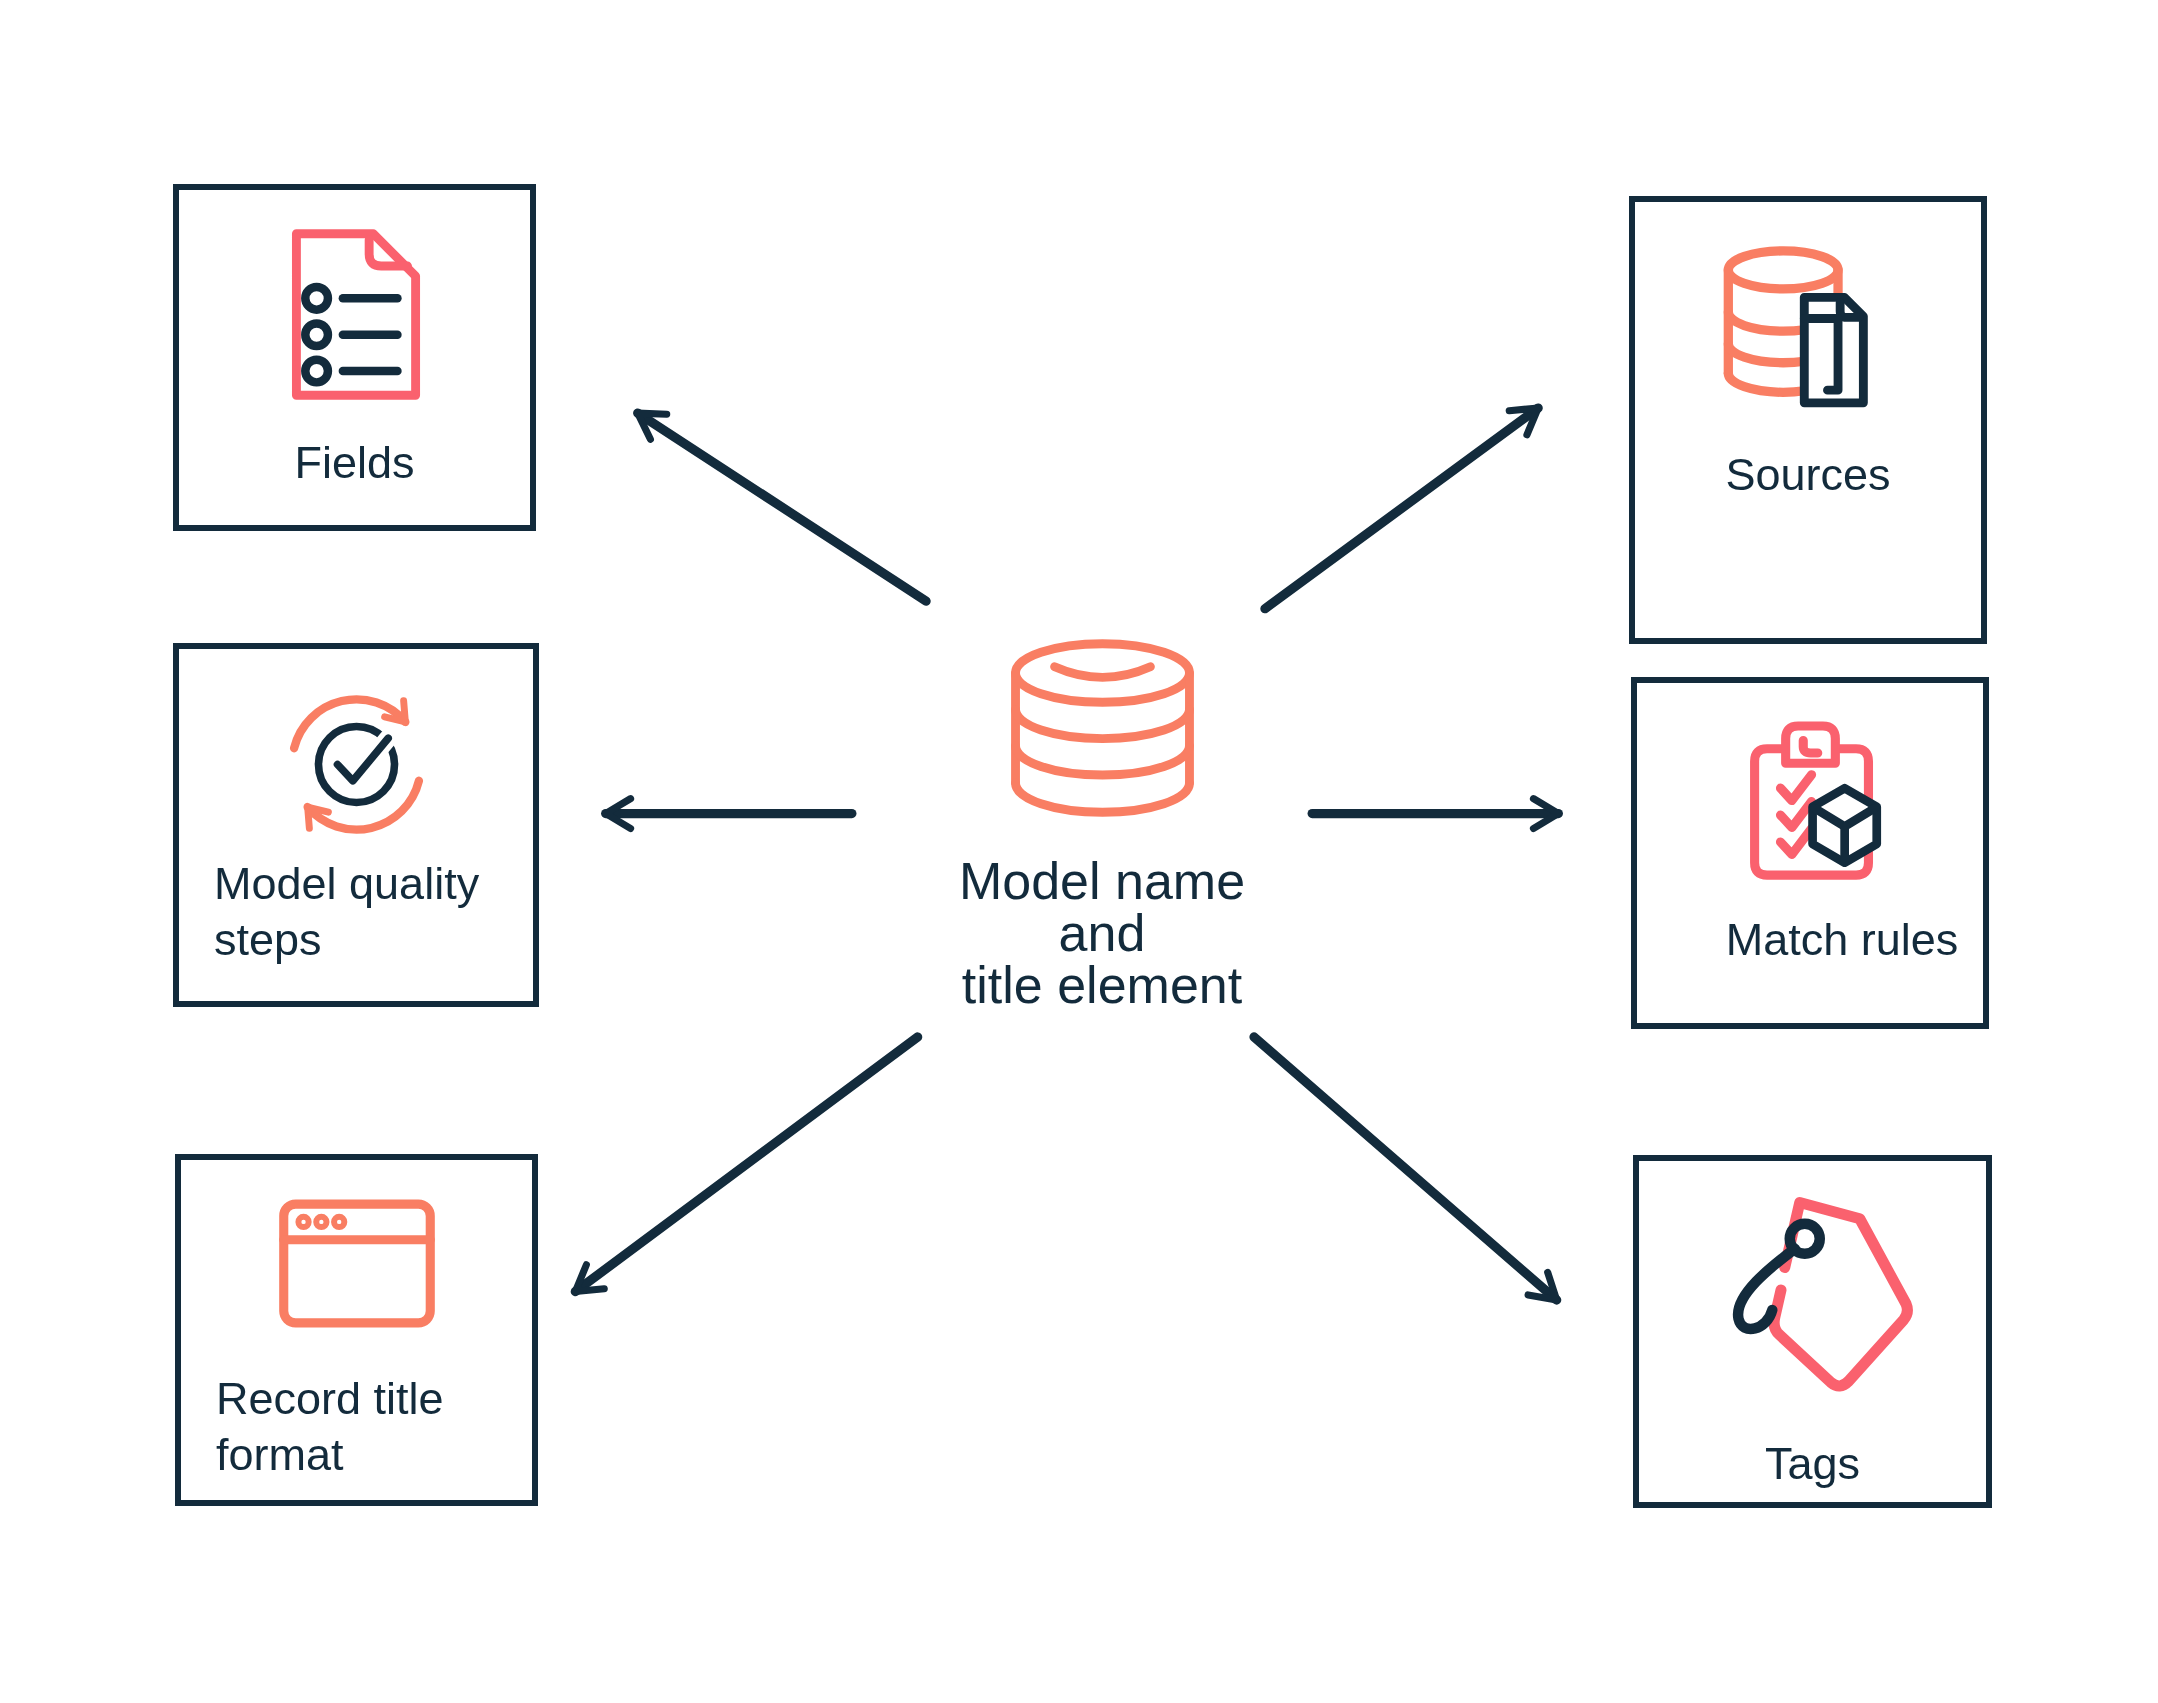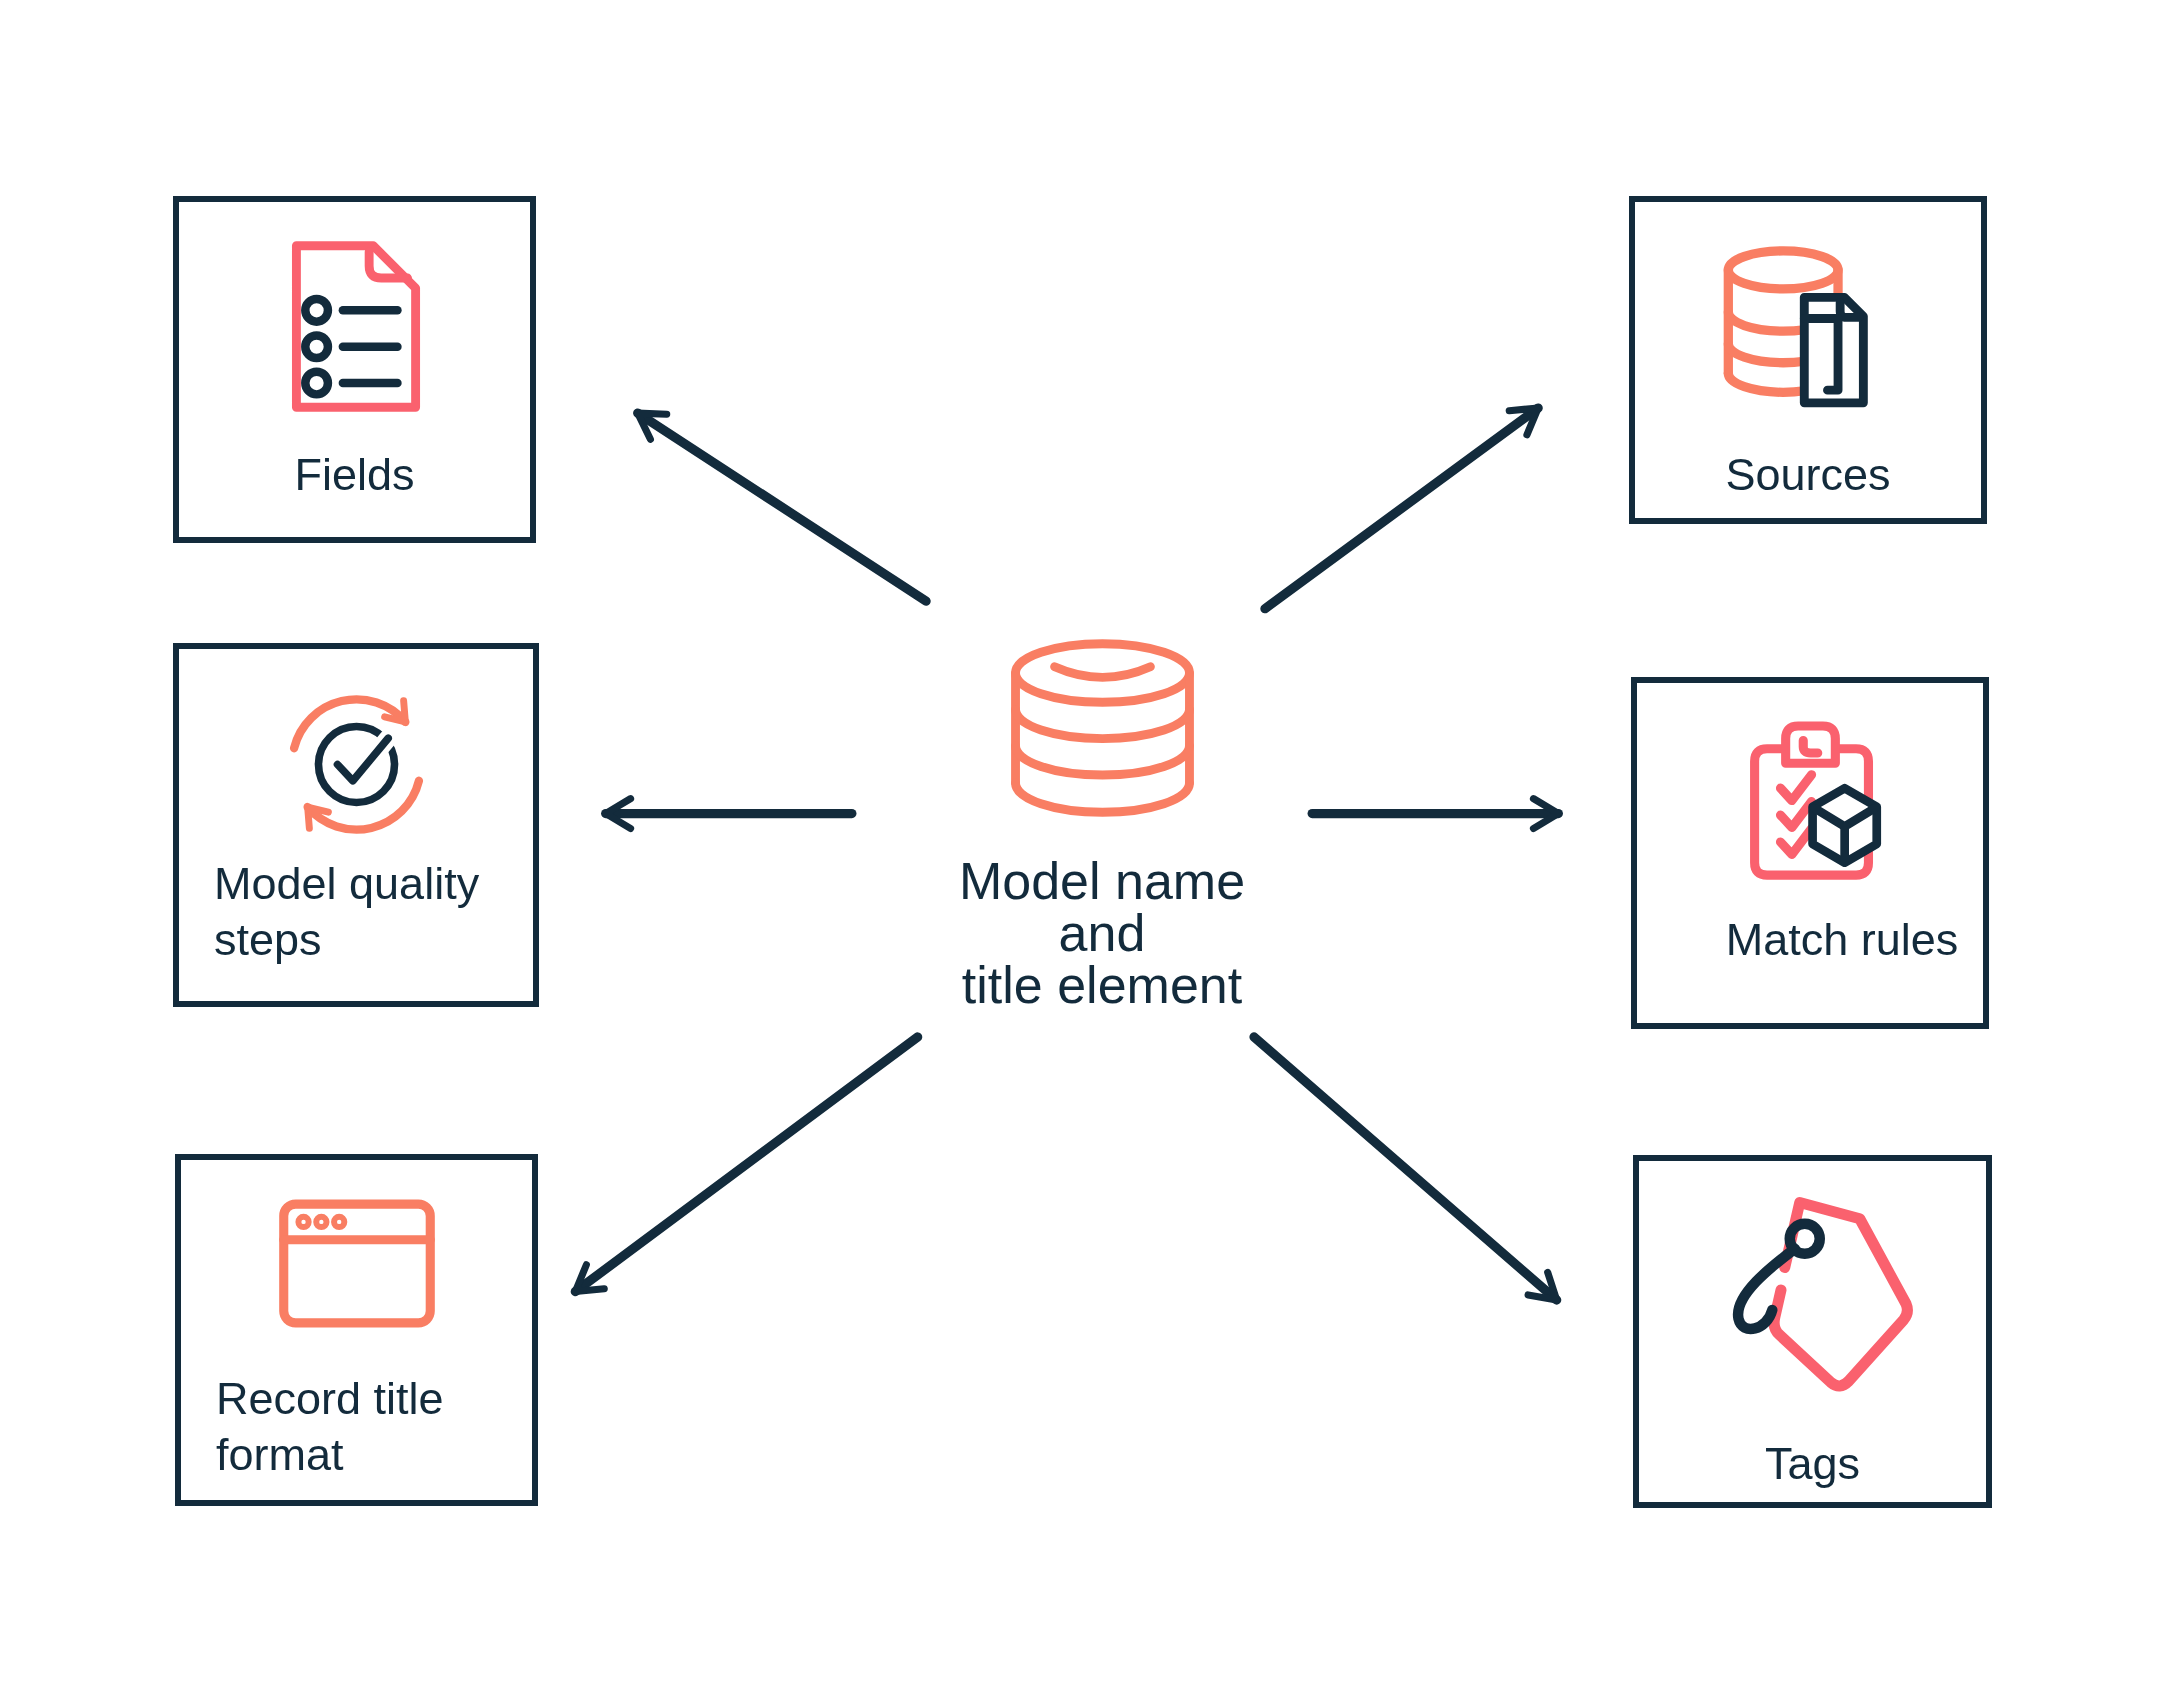--- a/index.html
+++ b/index.html
@@ -80,21 +80,21 @@
         <path d="M 11 70 A 49 16.5 0 0 0 109 70"></path>
       </g>
     </svg>
     <div class="center-label">
       <div>Model name</div>
       <div>and</div>
       <div>title element</div>
     </div>
   </div>
 
-  <div class="node-box" style="left:173px;top:196px;width:363px;height:347px;">
+  <div class="node-box" style="left:173px;top:184px;width:363px;height:347px;">
     <svg width="202" height="211" viewBox="0 0 100 100" style="margin-top:18.6px;">
       <g class="fn st-pink rc" stroke-width="4.4">
         <path d="M 21 10 L 59 10 L 80 31 L 80 90 L 21 90 Z"></path>
         <path d="M 57 13 L 57 20 Q 57 26 63 26 L 76 26"></path>
       </g>
       <g class="fn st-navy rc" stroke-width="4.2">
         <circle cx="31" cy="42" r="5.6"></circle>
         <circle cx="31" cy="60" r="5.6"></circle>
         <circle cx="31" cy="78" r="5.6"></circle>
         <path d="M 44 42 L 71 42"></path>
@@ -131,21 +131,21 @@
       </g>
       <g class="fn st-coral rc" stroke-width="3">
         <circle cx="23" cy="19" r="2.6"></circle>
         <circle cx="32" cy="19" r="2.6"></circle>
         <circle cx="41" cy="19" r="2.6"></circle>
       </g>
     </svg>
     <div class="label lefted" style="top:211px;">Record title format</div>
   </div>
 
-  <div class="node-box" style="left:1629px;top:196px;width:358px;height:328px;">
+  <div class="node-box" style="left:1629px;top:196px;width:358px;height:448px;">
     <svg width="211" height="190" viewBox="0 0 100 90" style="margin-top:32px;">
       <g class="fn st-coral rc" stroke-width="4.4">
         <ellipse cx="38" cy="17" rx="26" ry="9"></ellipse>
         <path d="M 12 17 L 12 66"></path>
         <path d="M 64 17 L 64 66"></path>
         <path d="M 12 66 A 26 9 0 0 0 64 66"></path>
         <path d="M 12 37 A 26 9 0 0 0 64 37"></path>
         <path d="M 12 52 A 26 9 0 0 0 64 52"></path>
       </g>
       <g class="rc" stroke-width="4.2">

